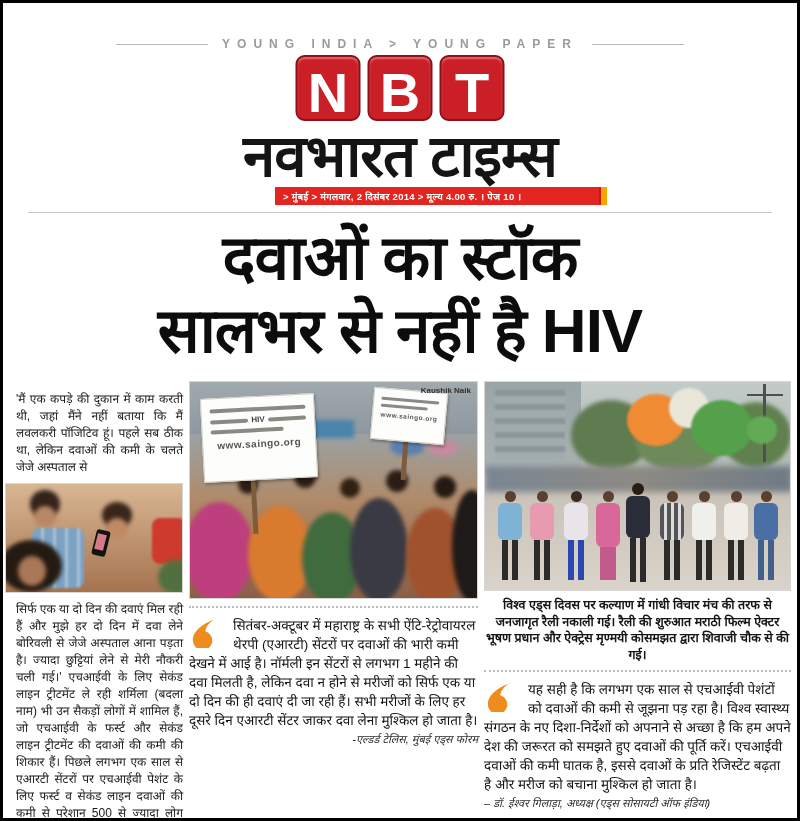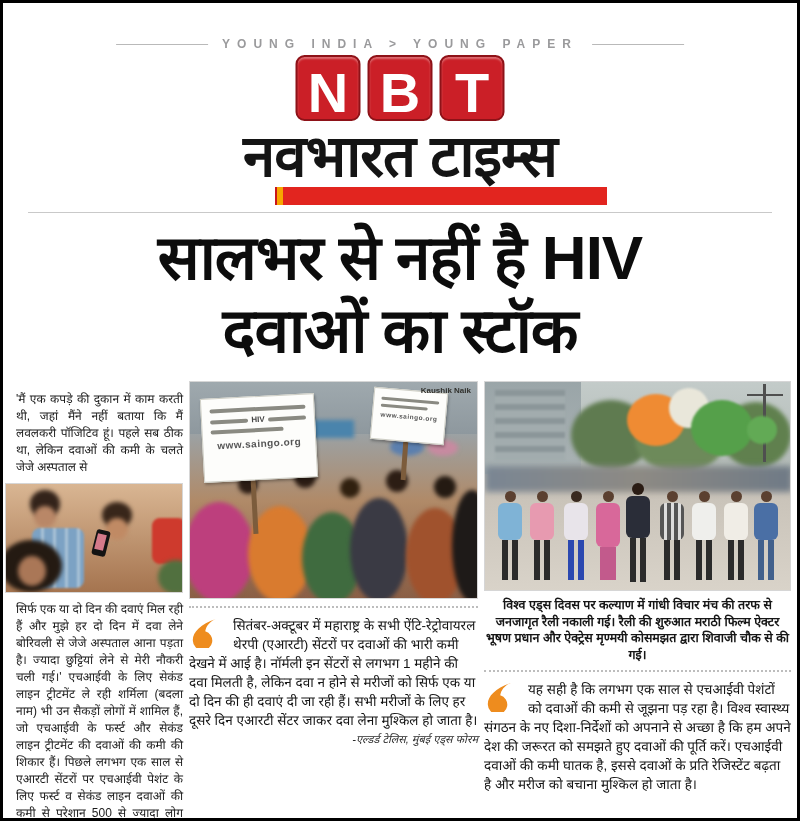--- a/index.html
+++ b/index.html
@@ -88,28 +88,29 @@
 
   <div class="nbt-logo">
     <span class="nbt-block">N</span>
     <span class="nbt-block">B</span>
     <span class="nbt-block">T</span>
   </div>
 
   <h1 class="paper-title">नवभारत टाइम्स</h1>
 
   <div class="dateline">
+    <span class="dateline-text">&gt; मुंबई &gt; मंगलवार, 2 दिसंबर 2014  &gt; मूल्य 4.00 रु. । पेज 10 ।</span>
     <span class="dateline-tip"></span>
   </div>
 
   <div class="top-rule"></div>
 
   <div class="headline">
+    <div>दवाओं का स्टॉक</div>
     <div>सालभर से नहीं है HIV</div>
-    <div>दवाओं का स्टॉक</div>
   </div>
 
   <div class="col col-left">
     <p class="bodytext">'मैं एक कपड़े की दुकान में काम करती थी, जहां मैंने नहीं बताया कि मैं लवलकरी पॉजिटिव हूं। पहले सब ठीक था, लेकिन दवाओं की कमी के चलते जेजे अस्पताल से</p>
 
     <div class="photo photo-left">
       <div class="blob" style="left:24px;top:6px;width:30px;height:28px;background:#33231a;"></div>
       <div class="blob" style="left:28px;top:22px;width:22px;height:22px;background:#b98767;"></div>
       <div class="rect" style="left:26px;top:44px;width:52px;height:60px;border-radius:8px;filter:blur(1px);background:repeating-linear-gradient(90deg,#7ca2c4 0 9px,#a9c2d6 9px 12px),#7ca2c4;"></div>
       <div class="blob" style="left:96px;top:18px;width:30px;height:26px;background:#38261a;"></div>
@@ -232,16 +233,17 @@
           <i class="pl2" style="background:linear-gradient(90deg,#41608c 0 6px,transparent 6px 10px,#41608c 10px 16px);"></i>
         </div>
     </div>
     <p class="caption">विश्व एड्स दिवस पर कल्याण में गांधी विचार मंच की तरफ से जनजागृत रैली नकाली गई। रैली की शुरुआत मराठी फिल्म ऐक्टर भूषण प्रधान और ऐक्ट्रेस मृण्मयी कोसमझत द्वारा शिवाजी चौक से की गई।</p>
     <div class="dotrule"></div>
     <div class="quote">
       <svg class="qmark" viewBox="0 0 40 34">
         <path d="M30 1 C12 7 3 17 4 26 a11 11 0 1 0 14 -11 C19 9 23 4 30 1 Z" fill="#ee8c1e"></path>
       </svg>
       <span class="qtext">यह सही है कि लगभग एक साल से एचआईवी पेशंटों को दवाओं की कमी से जूझना पड़ रहा है। विश्व स्वास्थ्य संगठन के नए दिशा-निर्देशों को अपनाने से अच्छा है कि हम अपने देश की जरूरत को समझते हुए दवाओं की पूर्ति करें। एचआईवी दवाओं की कमी घातक है, इससे दवाओं के प्रति रेजिस्टेंट बढ़ता है और मरीज को बचाना मुश्किल हो जाता है।</span>
+      <div class="qattr">– डॉ. ईश्वर गिलाड़ा, अध्यक्ष (एड्स सोसायटी ऑफ इंडिया)</div>
     </div>
   </div>
 
 </div>
 
 </body></html>

